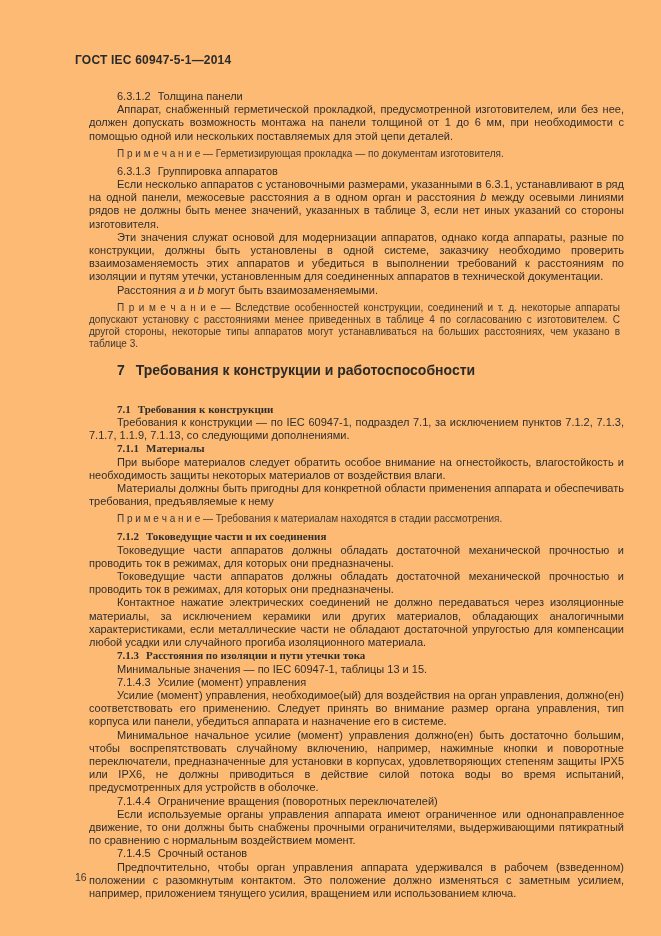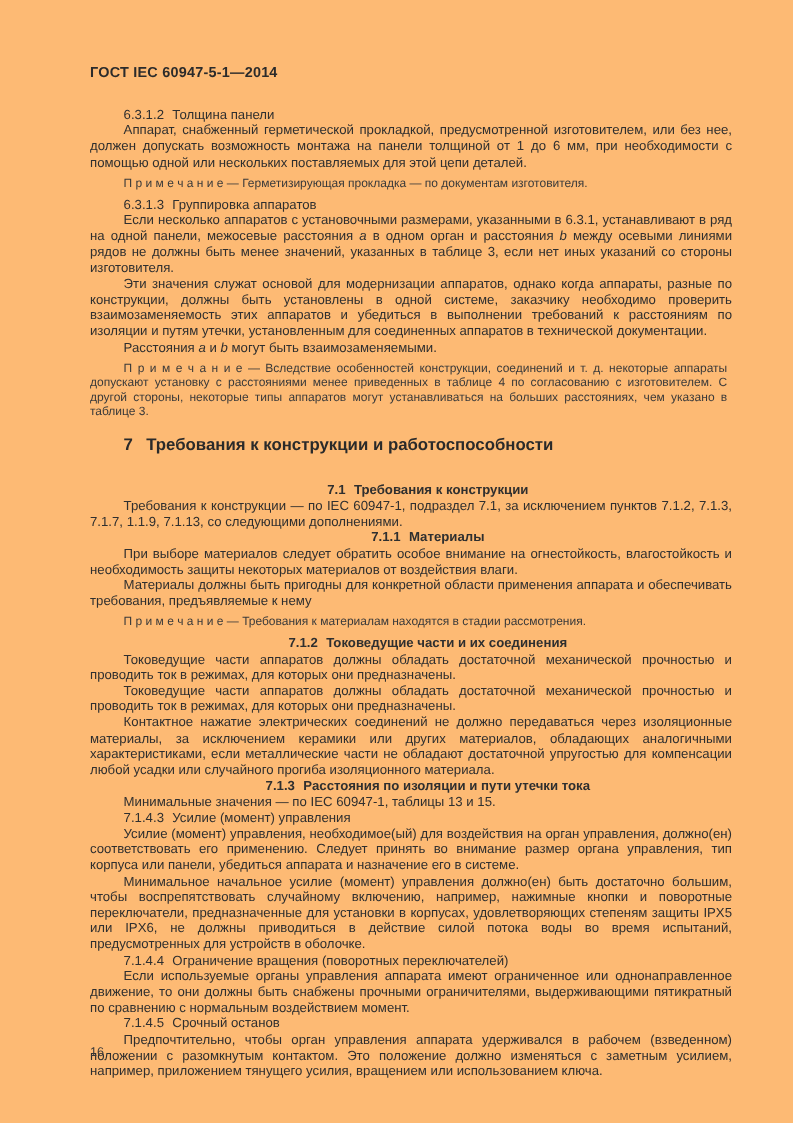--- a/index.html
+++ b/index.html
@@ -17,37 +17,38 @@
     position: absolute;
     left: 75px;
     top: 53px;
     font-size: 12px;
     font-weight: bold;
     letter-spacing: 0.2px;
     color: #2b2b2b;
   }
   .doc-body {
     position: absolute;
-    left: 75px;
+    left: 89px;
     top: 90px;
     width: 535px;
     font-size: 11px;
     line-height: 13.2px;
     text-align: justify;
   }
   .blk { margin: 0; }
   .blk.para { text-indent: 28px; }
   .blk.clause {
     text-indent: 28px;
     text-align: left;
   }
   .blk.subheading {
     text-indent: 28px;
-    text-align: center;
+    text-align: left;
     font-weight: bold;
+    font-family: Liberation Serif, serif;
   }
   .blk.section {
     text-indent: 28px;
     text-align: left;
     font-weight: bold;
     font-size: 14px;
     line-height: 17px;
     margin: 12px 0 24px 0;
     color: #2a2a2a;
   }

